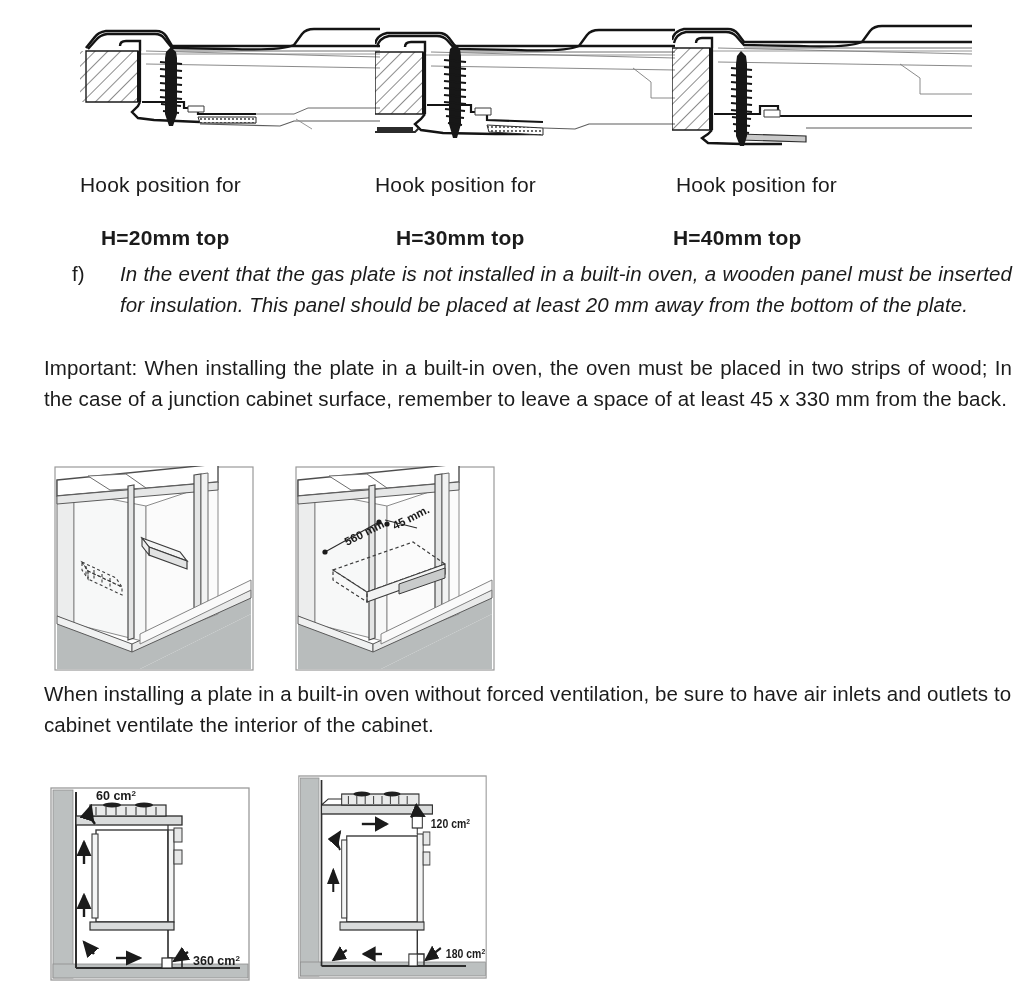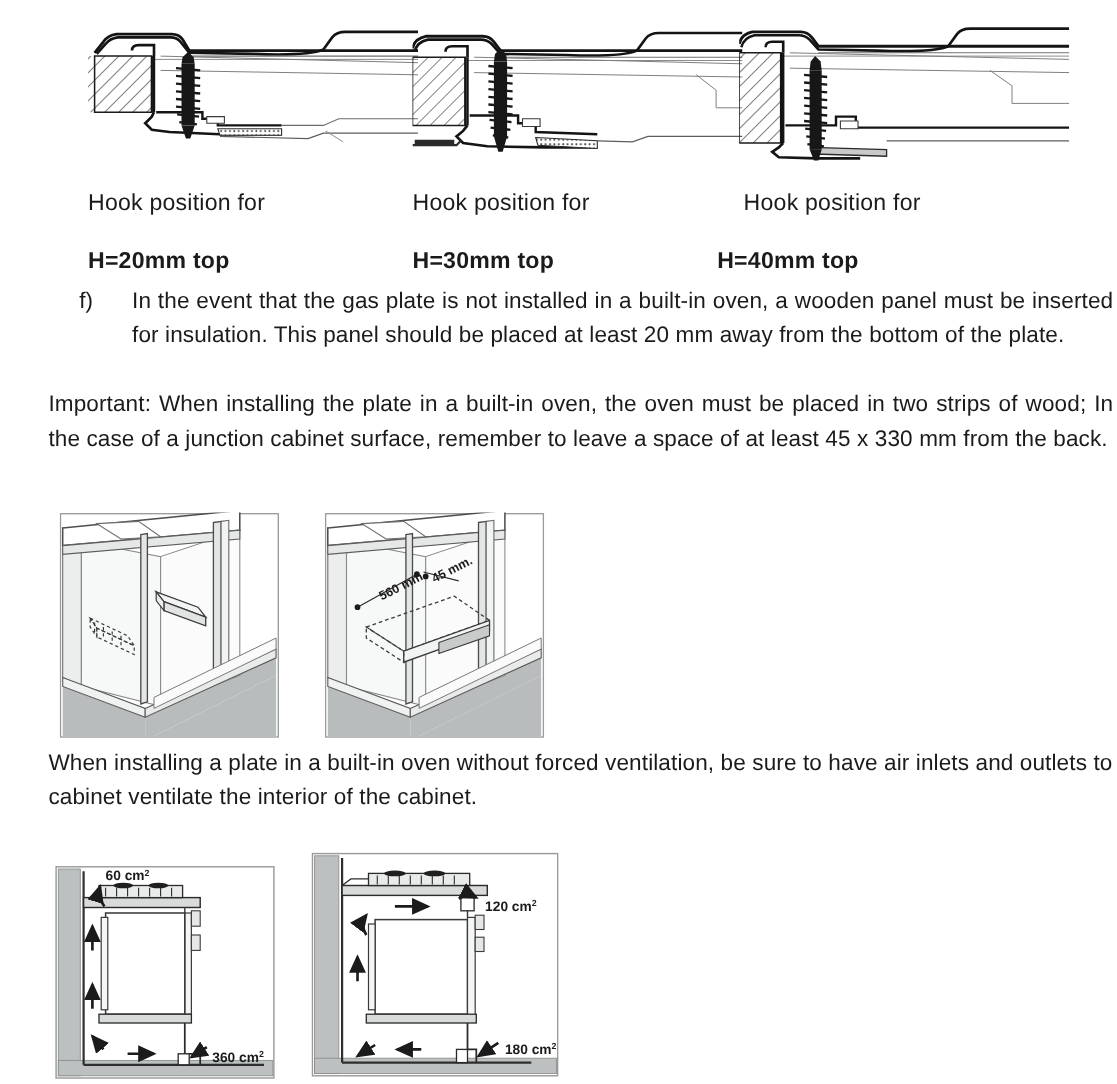--- a/index.html
+++ b/index.html
@@ -31,21 +31,21 @@
   .hook-fig svg { display: block; width: 100%; height: 100%; }
 
   
   .caption-line1, .caption-line2 {
     position: absolute;
     white-space: nowrap;
     font-size: 21px;
     letter-spacing: .2px;
   }
   .caption-line1 { top: 173px; font-weight: 400; }
-  .caption-line2 { top: 226px; font-weight: 700; }
+  .caption-line2 { top: 226px; font-weight: 700; margin-left: 21px; }
 
   
   .body-text {
     position: absolute;
     font-size: 20.5px;
     line-height: 31px;
     color: #1b1b1b;
     letter-spacing: .1px;
   }
   #list-item-f {
@@ -56,20 +56,21 @@
   #list-item-f .marker {
     position: absolute;
     left: 0; top: 0;
     width: 38px;
   }
   #list-item-f .li-text {
     display: block;
     margin-left: 48px;
     text-align: justify;
     text-justify: inter-word;
+    font-style: italic;
   }
   #important-para {
     left: 44px;
     top: 352px;
     width: 968px;
     text-align: justify;
     text-justify: inter-word;
   }
   #important-para .lead { font-weight: 400; }
   #vent-para {
@@ -419,21 +420,21 @@
         <path d="M44,182 L34,170"></path>
         <path d="M45,52 Q38,44 41,34"></path>
         <path d="M138,180 L124,189"></path>
       </g>
 
       <text x="46" y="28" fill="#1b1b1b" font-family="Liberation Sans, sans-serif" font-size="12.5" font-weight="700">60 cm<tspan font-size="8" dy="-4">2</tspan></text>
       <text x="143" y="193" fill="#1b1b1b" font-family="Liberation Sans, sans-serif" font-size="12.5" font-weight="700">360 cm<tspan font-size="8" dy="-4">2</tspan></text>
     </svg>
   </div>
 
-  <div class="vent-fig" style="left:283px; width:225px;">
+  <div class="vent-fig" style="left:298px; width:189px;">
     <svg viewBox="0 0 225 213" preserveAspectRatio="none" aria-hidden="true">
       <defs>
         <marker id="ar2" markerWidth="7" markerHeight="7" refX="6" refY="3.2" orient="auto">
           <path d="M0,0 L7,3.2 L0,6.4 Z" fill="#1b1b1b"></path>
         </marker>
       </defs>
       <rect x="1" y="4" width="223" height="202" fill="#ffffff" stroke="#9a9a9a" stroke-width="1.3"></rect>
 
       <rect x="3" y="6" width="22" height="198" fill="#bcc0c0" stroke="#8d8d8d" stroke-width="0.8"></rect>
       <rect x="3" y="190" width="220" height="14" fill="#bcc0c0" stroke="#8d8d8d" stroke-width="0.8"></rect>

